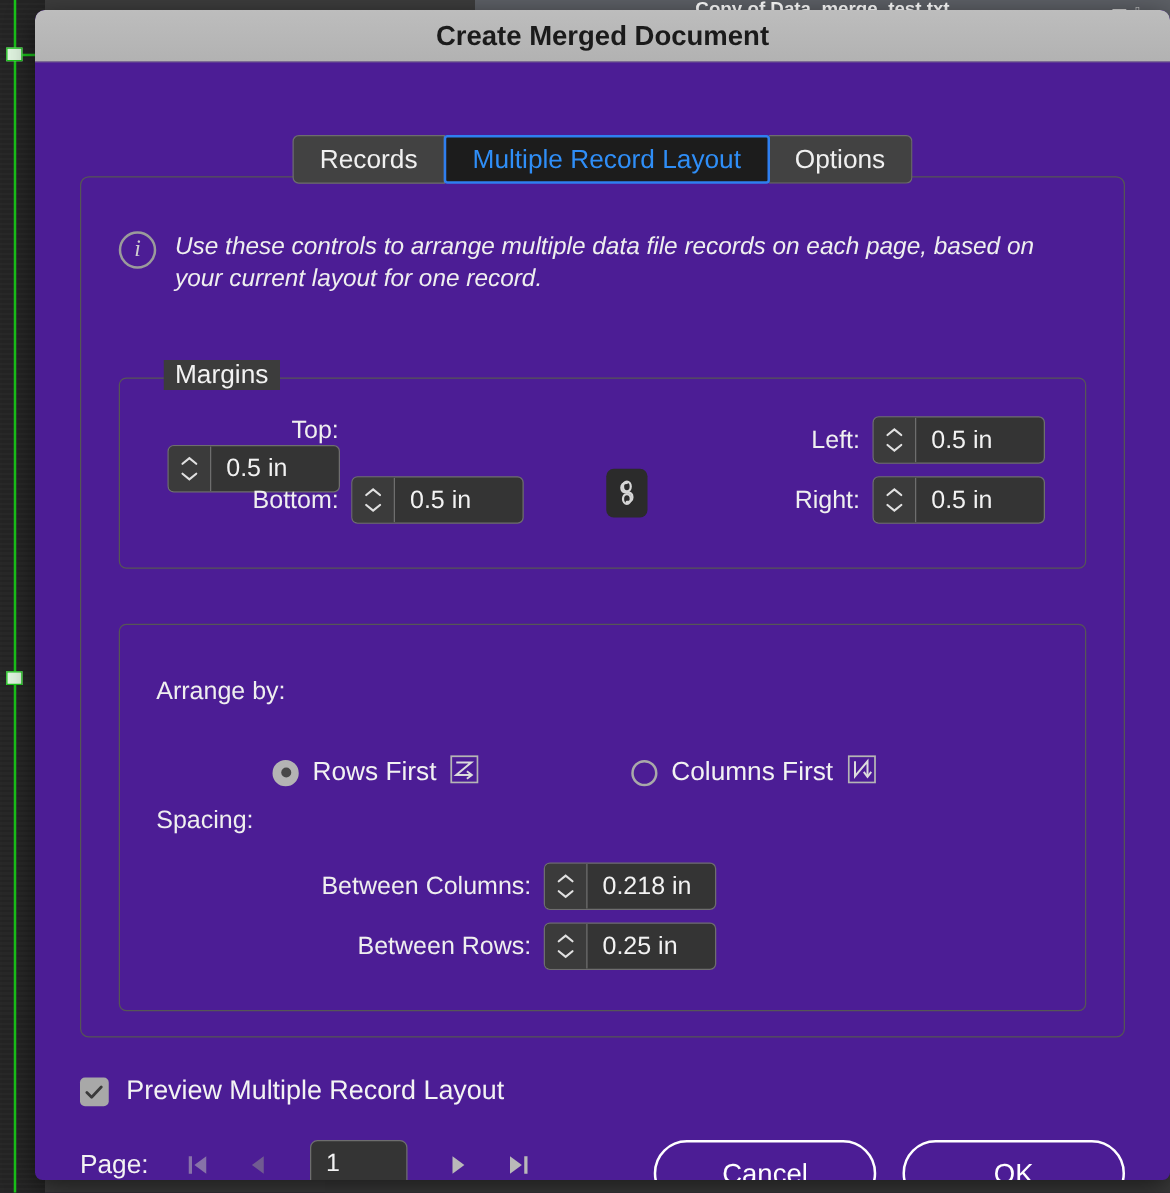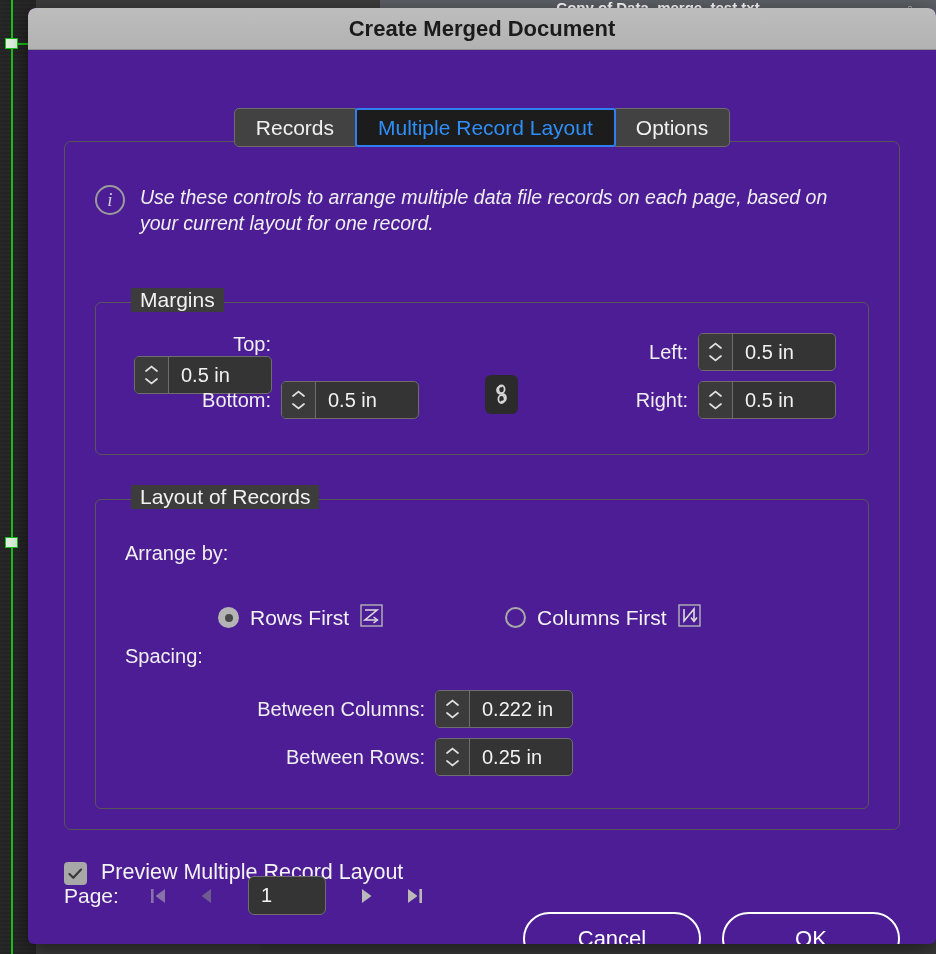--- a/index.html
+++ b/index.html
@@ -364,21 +364,21 @@
     justify-content: center;
   }
   #preview-label {
     color: #f3f3f3;
     font-size: 21.5px;
   }
 
   #page-row {
     position: absolute;
     left: 36px;
-    top: 826px;
+    top: 862px;
     display: flex;
     align-items: center;
     gap: 26px;
   }
   #page-label {
     color: #f3f3f3;
     font-size: 21px;
     margin-right: 3px;
   }
   .nav-btn {
@@ -536,21 +536,20 @@
               <svg width="15" height="8" viewBox="0 0 15 8">
                   <path d="M2 2 L7.5 6.5 L13 2" stroke="#e0e0e0" stroke-width="1.7" fill="none" stroke-linecap="round"></path>
                 </svg>
             </div>
             <div class="value">0.5 in</div>
           </div>
         </div>
       </div>
 
       <div class="fieldset" id="fs-layout">
-        <div class="legend">Layout of Records</div>
 
         <div id="arrange-label">Arrange by:</div>
 
         <div class="radio-opt" id="opt-rows">
           <span class="radio checked"></span>
           <span class="radio-label">Rows First</span>
           <span>
             <svg width="23" height="23" viewBox="0 0 23 23">
               <rect x="1" y="1" width="21" height="21" stroke="#b5b5b5" stroke-width="1.4" fill="none"></rect>
               <path d="M5 6 L17 6 L5 16 L17 16" stroke="#dcdcdc" stroke-width="1.6" fill="none"></path>
@@ -577,21 +576,21 @@
           <div class="field-label">Between Columns:</div>
           <div class="stepper">
             <div class="arrows">
               <svg width="15" height="8" viewBox="0 0 15 8">
                   <path d="M2 6 L7.5 1.5 L13 6" stroke="#e0e0e0" stroke-width="1.7" fill="none" stroke-linecap="round"></path>
                 </svg>
               <svg width="15" height="8" viewBox="0 0 15 8">
                   <path d="M2 2 L7.5 6.5 L13 2" stroke="#e0e0e0" stroke-width="1.7" fill="none" stroke-linecap="round"></path>
                 </svg>
             </div>
-            <div class="value">0.222 in</div>
+            <div class="value">0.218 in</div>
           </div>
         </div>
 
         <div class="margin-row" id="row-between-rows">
           <div class="field-label">Between Rows:</div>
           <div class="stepper">
             <div class="arrows">
               <svg width="15" height="8" viewBox="0 0 15 8">
                   <path d="M2 6 L7.5 1.5 L13 6" stroke="#e0e0e0" stroke-width="1.7" fill="none" stroke-linecap="round"></path>
                 </svg>

